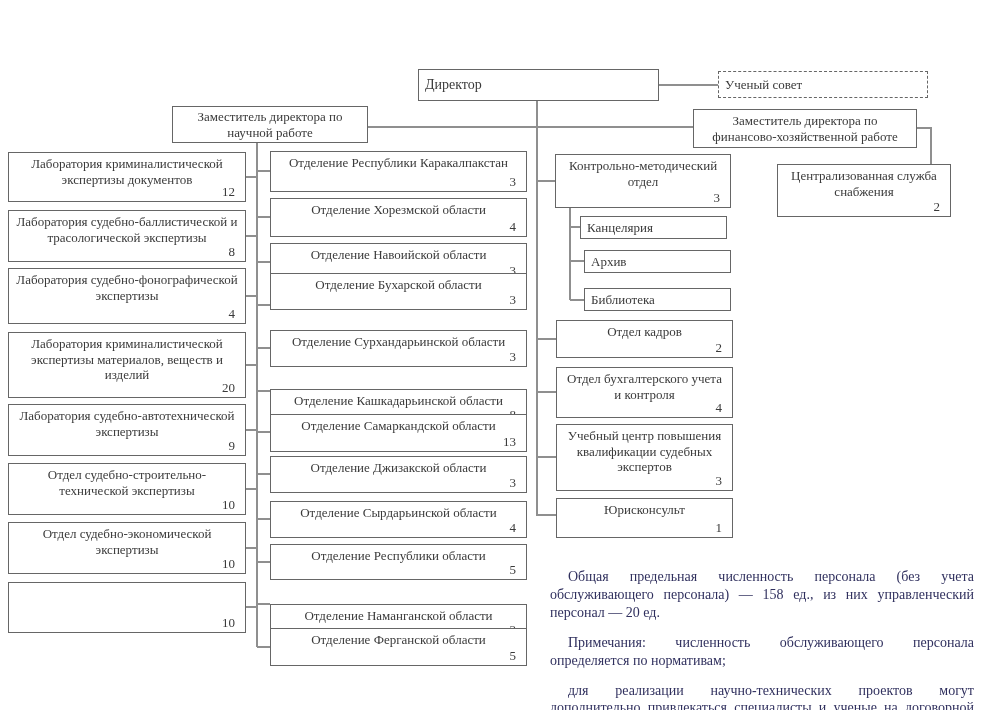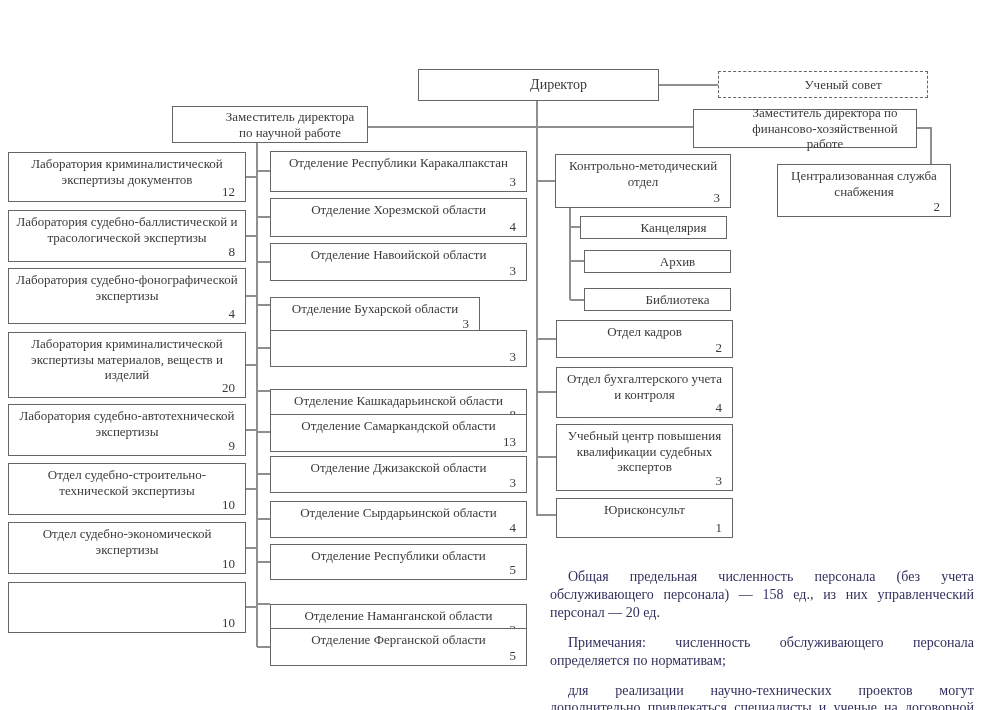--- a/index.html
+++ b/index.html
@@ -3,21 +3,21 @@
 <meta charset="utf-8">
 <style>
   html,body{margin:0;padding:0;background:#ffffff;}
   #page{position:relative;width:989px;height:710px;background:#ffffff;overflow:hidden;
         font-family:"Liberation Serif", serif;}
   #wires{position:absolute;left:0;top:0;width:989px;height:710px;z-index:0;}
   .box{position:absolute;box-sizing:border-box;background:#ffffff;border:1px solid #666666;
        color:#3a3a3a;text-align:center;font-size:13px;line-height:1.2;z-index:1;}
   .box .lbl{padding:3px 6px 0 6px;}
   .box .num{position:absolute;right:10px;bottom:1px;font-size:13px;color:#3a3a3a;}
-  .mid{display:flex;align-items:center;justify-content:center;padding-left:40px;}
+  .mid{display:flex;align-items:center;justify-content:flex-start;}
   .mid .lbl{padding:0 6px;}
   .dashed{border:1px dashed #666666;}
   .dir{font-size:14px;}
   .note{position:absolute;left:538px;top:556px;width:448px;z-index:1;
         color:#30305e;font-size:14px;line-height:1.28;text-align:justify;}
   .note p{margin:12px;text-indent:18px;}
 </style>
 </head>
 <body>
 
@@ -128,25 +128,26 @@
     <span class="num">3</span>
   </div>
   <div class="box" style="left:270px;top:198px;width:257px;height:39px">
     <div class="lbl">Отделение Хорезмской области</div>
     <span class="num">4</span>
   </div>
   <div class="box" style="left:270px;top:243px;width:257px;height:38px">
     <div class="lbl">Отделение Навоийской области</div>
     <span class="num">3</span>
   </div>
-  <div class="box" style="left:270px;top:297px;width:210px;height:37px">
+  <div class="box" style="left:270px;top:273px;width:257px;height:37px">
     <div class="lbl">Отделение Бухарской области</div>
     <span class="num">3</span>
   </div>
   <div class="box" style="left:270px;top:330px;width:257px;height:37px">
+    <div class="lbl">Отделение Сурхандарьинской области</div>
     <span class="num">3</span>
   </div>
   <div class="box" style="left:270px;top:389px;width:257px;height:36px">
     <div class="lbl">Отделение Кашкадарьинской области</div>
     <span class="num">8</span>
   </div>
   <div class="box" style="left:270px;top:414px;width:257px;height:38px">
     <div class="lbl">Отделение Самаркандской области</div>
     <span class="num">13</span>
   </div>

